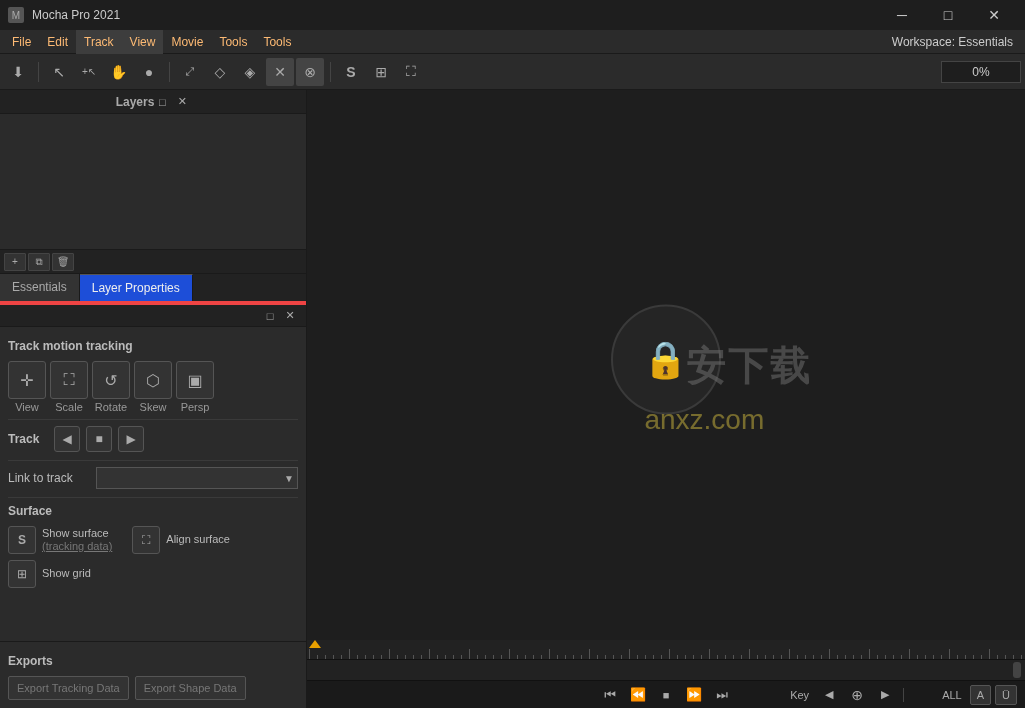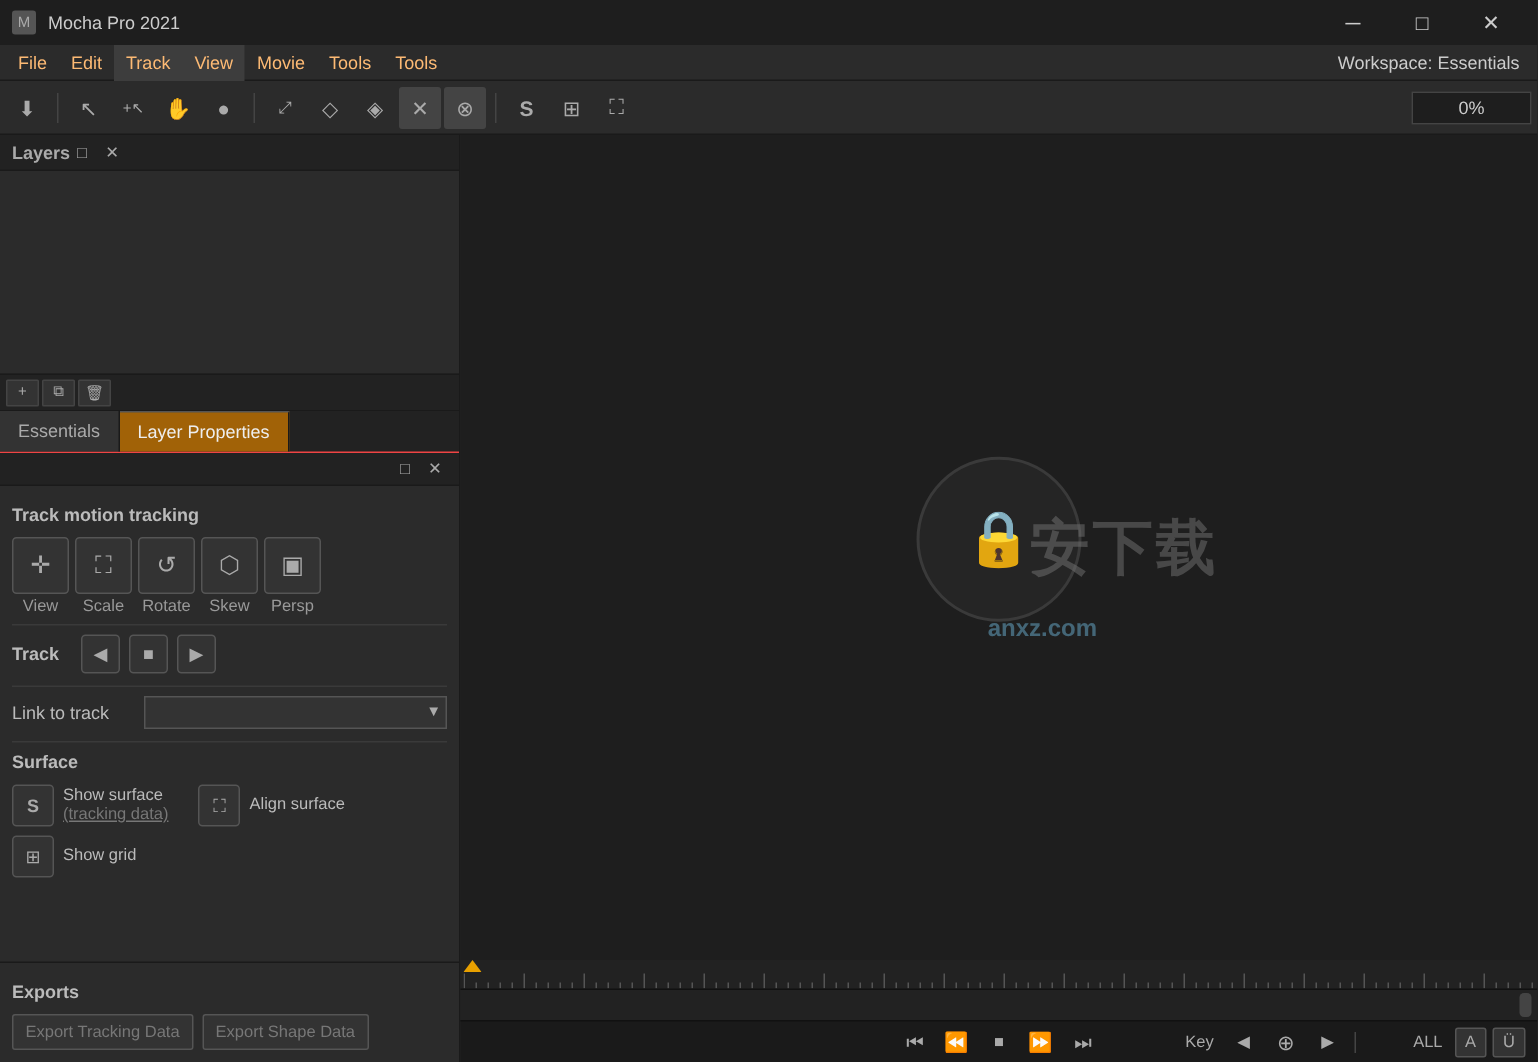--- a/index.html
+++ b/index.html
@@ -128,21 +128,21 @@
     .layers-section {
       border-bottom: 1px solid #1a1a1a;
     }
     .panel-header {
       background: #222;
       height: 24px;
       display: flex;
       align-items: center;
       padding: 0 8px;
       border-bottom: 1px solid #1a1a1a;
-      justify-content: flex-start;
+      justify-content: center;
     }
     .panel-title {
       font-size: 12px;
       color: #aaa;
       font-weight: 600;
     }
     .panel-header-controls {
       display: flex; gap: 4px;
     }
     .panel-header-btn {
@@ -174,32 +174,32 @@
       color: #aaa;
       cursor: pointer;
       display: flex; align-items: center; justify-content: center;
       font-size: 10px;
       border-radius: 1px;
     }
     
     .tabs-row {
       display: flex;
       background: #222;
-      border-bottom: 1px solid #ef4444;
+      border-bottom: 4px solid #ef4444;
     }
     .tab {
       padding: 6px 12px;
       cursor: pointer;
       color: #aaa;
       font-size: 12px;
       border-right: 1px solid #1a1a1a;
       background: #333;
     }
     .tab.active {
-      background: #a16207;
+      background: #1d4ed8;
       color: #eee;
       border-top: 1px solid #555;
     }
     
     .properties-panel {
       flex: 1;
       overflow-y: auto;
       padding: 8px;
     }
     .section-title {
@@ -574,21 +574,21 @@
   <div class="canvas-area">
 
     <div class="canvas-viewport">
 
       <div style="position:absolute; top:50%; left:50%; transform:translate(-50%,-55%); text-align:center;">
         <div style="width:110px; height:110px; border-radius:50%; background:#252525; border:2px solid #3a3a3a; display:flex; align-items:center; justify-content:center; margin:0 auto;">
           <span style="font-size:36px; color:#555;">🔒</span>
         </div>
       </div>
       <div style="position:absolute; top:50%; left:52%; transform:translate(-30%, -50%); font-size:40px; color:#737373; opacity:0.5; font-weight:bold; letter-spacing:2px;margin-left:44px;">安下载</div>
-      <div style="position:absolute; top:60%; left:52%; transform:translate(-30%, -50%); font-size:16px; color:#7dd3fc; opacity:0.4;font-weight:bold;">anxz.com</div>
+      <div style="position:absolute; top:60%; left:52%; transform:translate(-30%, -50%); font-size:28px; color:#fde047; opacity:0.4;">anxz.com</div>
     </div>
 
     <div class="timeline-ruler">
       <div style="position:absolute; left:0; top:0; width:100%; height:100%; display:flex; align-items:flex-end; padding:0 2px;">
         <svg width="100%" height="20">
             <rect x="0" y="10" width="1" height="10" fill="#555"></rect>
             <rect x="8" y="16" width="1" height="4" fill="#555"></rect>
             <rect x="16" y="16" width="1" height="4" fill="#555"></rect>
             <rect x="24" y="16" width="1" height="4" fill="#555"></rect>
             <rect x="32" y="16" width="1" height="4" fill="#555"></rect>

